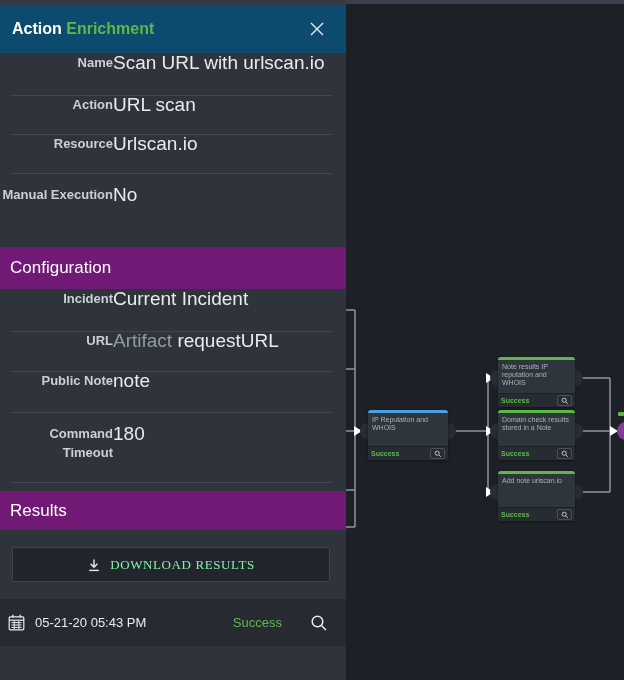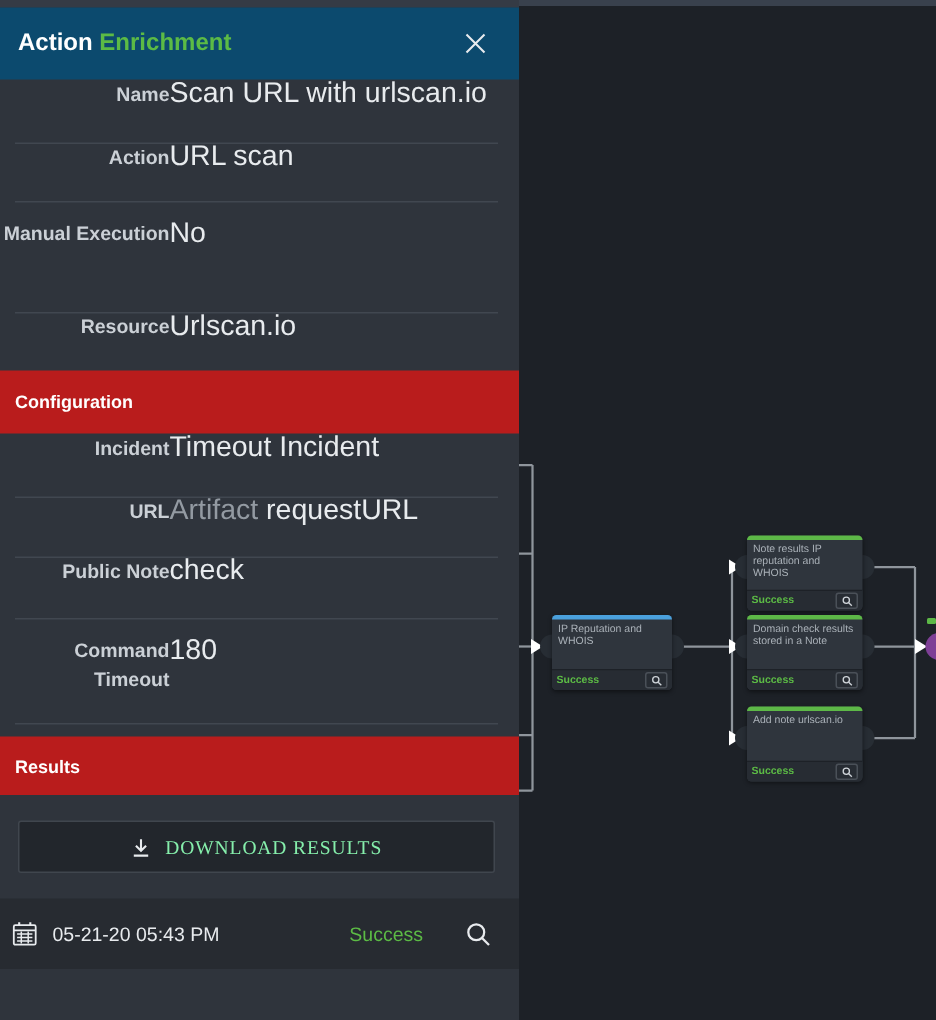--- a/index.html
+++ b/index.html
@@ -43,21 +43,21 @@
   .row-label{width:113px;text-align:right;font-size:13px;font-weight:bold;color:#cbd0d6;line-height:19px;flex:none;}
   .row-value{margin-left:0;font-size:19px;color:#e8ebee;line-height:19px;}
   .row-value .muted{color:#939aa2;}
   .row.tall{align-items:flex-start;padding-top:12px;}
   .h42{height:42px;} .h39{height:39px;} .h40{height:40px;} .h41{height:41px;}
   .row.tall.h62{height:50px;} .row.tall.h58{height:46px;}
 
   .sepline{height:1px;flex:none;position:relative;}
   .sepline::before{content:"";position:absolute;top:0;left:10px;right:14px;height:1px;background:#414750;}
 
-  .band{background:#b91c1c;color:#fff;font-size:12px;font-weight:bold;
+  .band{background:#701a75;color:#fff;font-size:17px;font-weight:normal;
     display:flex;align-items:center;padding:0 10px;flex:none;}
   .band-config{height:42px;margin-top:0;}
   .band-results{height:39px;margin-top:8px;}
 
   .dl-wrap{padding:17px 16px 0 12px;flex:none;}
   .dl-btn{width:318px;height:35px;background:#22262c;border:1px solid #40464e;border-radius:2px;
     color:#86efac;font-family:Liberation Serif, serif;font-size:13px;letter-spacing:.6px;
     display:flex;align-items:center;justify-content:center;gap:9px;cursor:pointer;}
 
   .result-row{margin-top:17px;height:47px;background:#272b31;display:flex;align-items:center;
@@ -179,42 +179,42 @@
     </header>
 
     <div class="row h42">
       <div class="row-label">Name</div>
       <div class="row-value">Scan URL with urlscan.io</div>
     </div>
     <div class="row sep h39">
       <div class="row-label">Action</div>
       <div class="row-value">URL scan</div>
     </div>
+    <div class="row sep h39">
+      <div class="row-label">Resource</div>
+      <div class="row-value">Urlscan.io</div>
+    </div>
     <div class="row sep tall h62" style="height:62px;">
       <div class="row-label">Manual Execution</div>
       <div class="row-value">No</div>
     </div>
-    <div class="row sep h39">
-      <div class="row-label">Resource</div>
-      <div class="row-value">Urlscan.io</div>
-    </div>
 
     <div class="band band-config">Configuration</div>
 
     <div class="row h42">
       <div class="row-label">Incident</div>
-      <div class="row-value">Timeout Incident</div>
+      <div class="row-value">Current Incident</div>
     </div>
     <div class="row sep h40">
       <div class="row-label">URL</div>
       <div class="row-value"><span class="muted">Artifact</span> <span>requestURL</span></div>
     </div>
     <div class="row sep h41">
       <div class="row-label">Public Note</div>
-      <div class="row-value">check</div>
+      <div class="row-value">note</div>
     </div>
     <div class="row sep tall h58" style="height:58px;">
       <div class="row-label">Command Timeout</div>
       <div class="row-value">180</div>
     </div>
     <div class="sepline"></div>
 
     <div class="band band-results">Results</div>
 
     <div class="dl-wrap">

